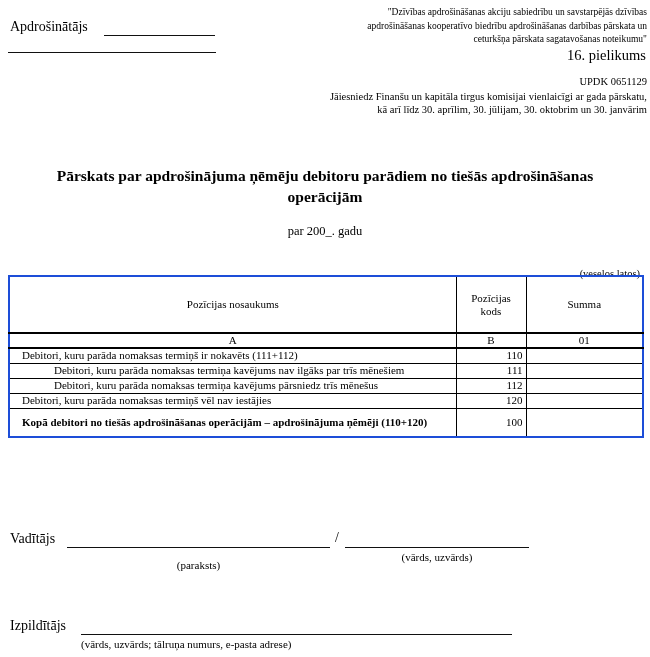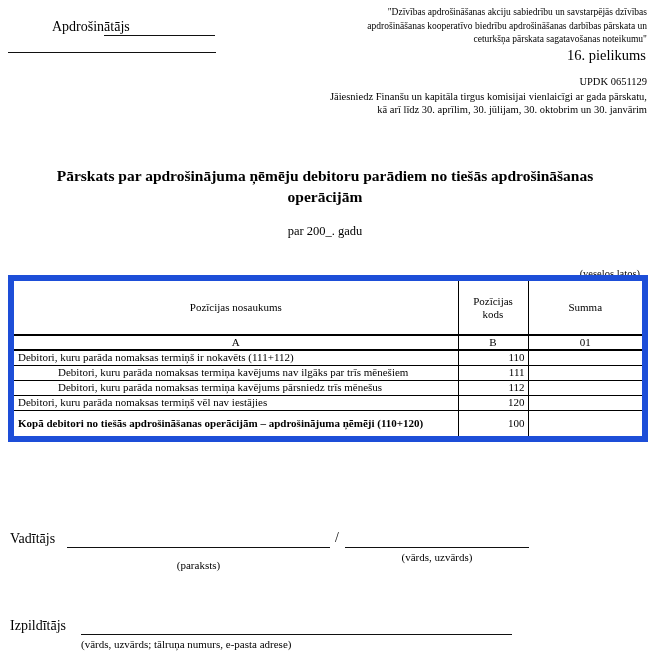--- a/index.html
+++ b/index.html
@@ -9,21 +9,21 @@
     width: 650px;
     height: 657px;
     margin: 0 auto;
     background: #ffffff;
     color: #000000;
     font-family: "Liberation Serif", "DejaVu Serif", serif;
     overflow: hidden;
   }
 
   
-  .insurer-label { position: absolute; left: 10px; top: 19px; font-size: 14px; margin-left: 42px; }
+  .insurer-label { position: absolute; left: 10px; top: 19px; font-size: 14px; }
   .insurer-line1 { position: absolute; left: 104px; top: 22px; width: 111px; height: 14px; border-bottom: 1.5px solid #111; }
   .insurer-line2 { position: absolute; left: 8px; top: 39px; width: 208px; height: 14px; border-bottom: 1.5px solid #111; }
 
   
   .regulation { position: absolute; left: 280px; right: 3px; top: 6px; text-align: right; font-size: 9.5px; line-height: 13.5px; }
   .annex { position: absolute; right: 4px; top: 47px; font-size: 14.5px; }
   .updk { position: absolute; right: 3px; top: 76px; font-size: 10.5px; }
   .submission { position: absolute; right: 3px; top: 90px; text-align: right; font-size: 10.5px; line-height: 13px; }
 
   
@@ -35,25 +35,25 @@
   
   .report-table {
     position: absolute; left: 8px; top: 275px; width: 634px;
     border-collapse: collapse; table-layout: fixed;
     font-size: 11px;
   }
   .report-table th, .report-table td {
     border: 1px solid #000; padding: 0 3px; vertical-align: middle;
     line-height: 13px; overflow: hidden;
   }
-  .report-table { border: 6px solid #1d4ed8; }
+  .report-table { border: 2px solid #1d4ed8; }
   .hdr-row th { height: 57px; text-align: center; font-weight: normal; border-bottom: 2px solid #000; }
   .codes-row td { height: 14px; text-align: center; border-bottom: 2px solid #000; }
   .data-row td { height: 15px; }
-  .data-row .cell-name { text-align: left; padding-left: 4px; }
+  .data-row .cell-name { text-align: left; padding-left: 12px; }
   .data-row.indent .cell-name { padding-left: 44px; }
   .data-row .cell-code { text-align: right; }
   .data-row.total td { height: 29px; }
   .data-row.total .cell-name { font-weight: bold; }
 
   
   .manager-label { position: absolute; left: 10px; top: 531px; font-size: 14px; }
   .sig-line1 { position: absolute; left: 67px; top: 534px; width: 263px; height: 14px; border-bottom: 1.5px solid #111; }
   .sig-slash { position: absolute; left: 335px; top: 530px; font-size: 14px; }
   .sig-line2 { position: absolute; left: 345px; top: 534px; width: 184px; height: 14px; border-bottom: 1.5px solid #111; }

